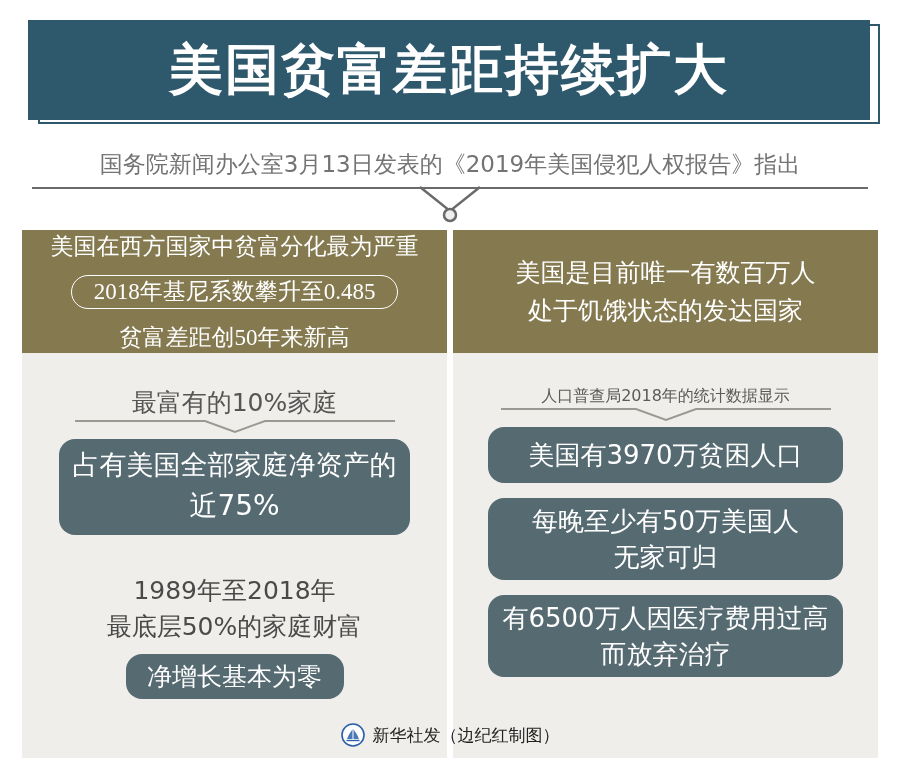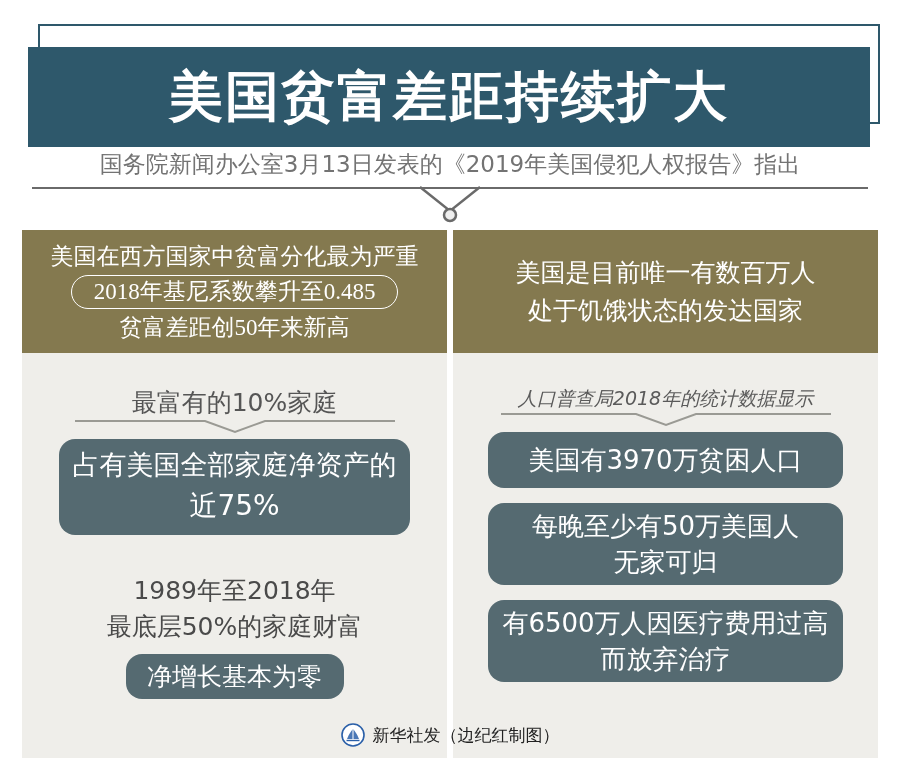--- a/index.html
+++ b/index.html
@@ -28,21 +28,21 @@
     top: 24px;
     width: 842px;
     height: 100px;
     border: 2px solid #2e586b;
     box-sizing: border-box;
     background: transparent;
   }
   #title-banner {
     position: absolute;
     left: 28px;
-    top: 47px;
+    top: 20px;
     width: 842px;
     height: 100px;
     background: #2e586b;
     box-sizing: border-box;
     display: flex;
     align-items: center;
     justify-content: center;
   }
   #title-text {
     color: #ffffff;
@@ -118,21 +118,21 @@
   .hdr-line {
     font-size: 23px;
     line-height: 33px;
     white-space: nowrap;
     font-family: "Liberation Serif", "DejaVu Serif", serif;
   }
   .hdr-line.pill {
     border: 1.5px solid #ffffff;
     border-radius: 18px;
     padding: 2px 22px;
-    margin: 2px 0;
+    margin: 12px 0;
     line-height: 28px;
   }
   .hdr-line.big {
     font-size: 25px;
     line-height: 38px;
   }
 
   .panel-body {
     flex: 1;
     display: flex;
@@ -144,23 +144,22 @@
 
   
   .lead-label {
     text-align: center;
     font-size: 25px;
     color: #555555;
     font-family: "DejaVu Sans", "Liberation Sans", sans-serif;
     white-space: nowrap;
   }
   .lead-label.small {
-    font-size: 19px;
+    font-size: 16px;
     color: #5a5a5a;
-    font-style: italic;
   }
   .lead-rule-wrap {
     position: relative;
     width: 320px;
     height: 16px;
   }
   .lead-rule-wrap.wide { width: 330px; }
 
   
   .callout {

